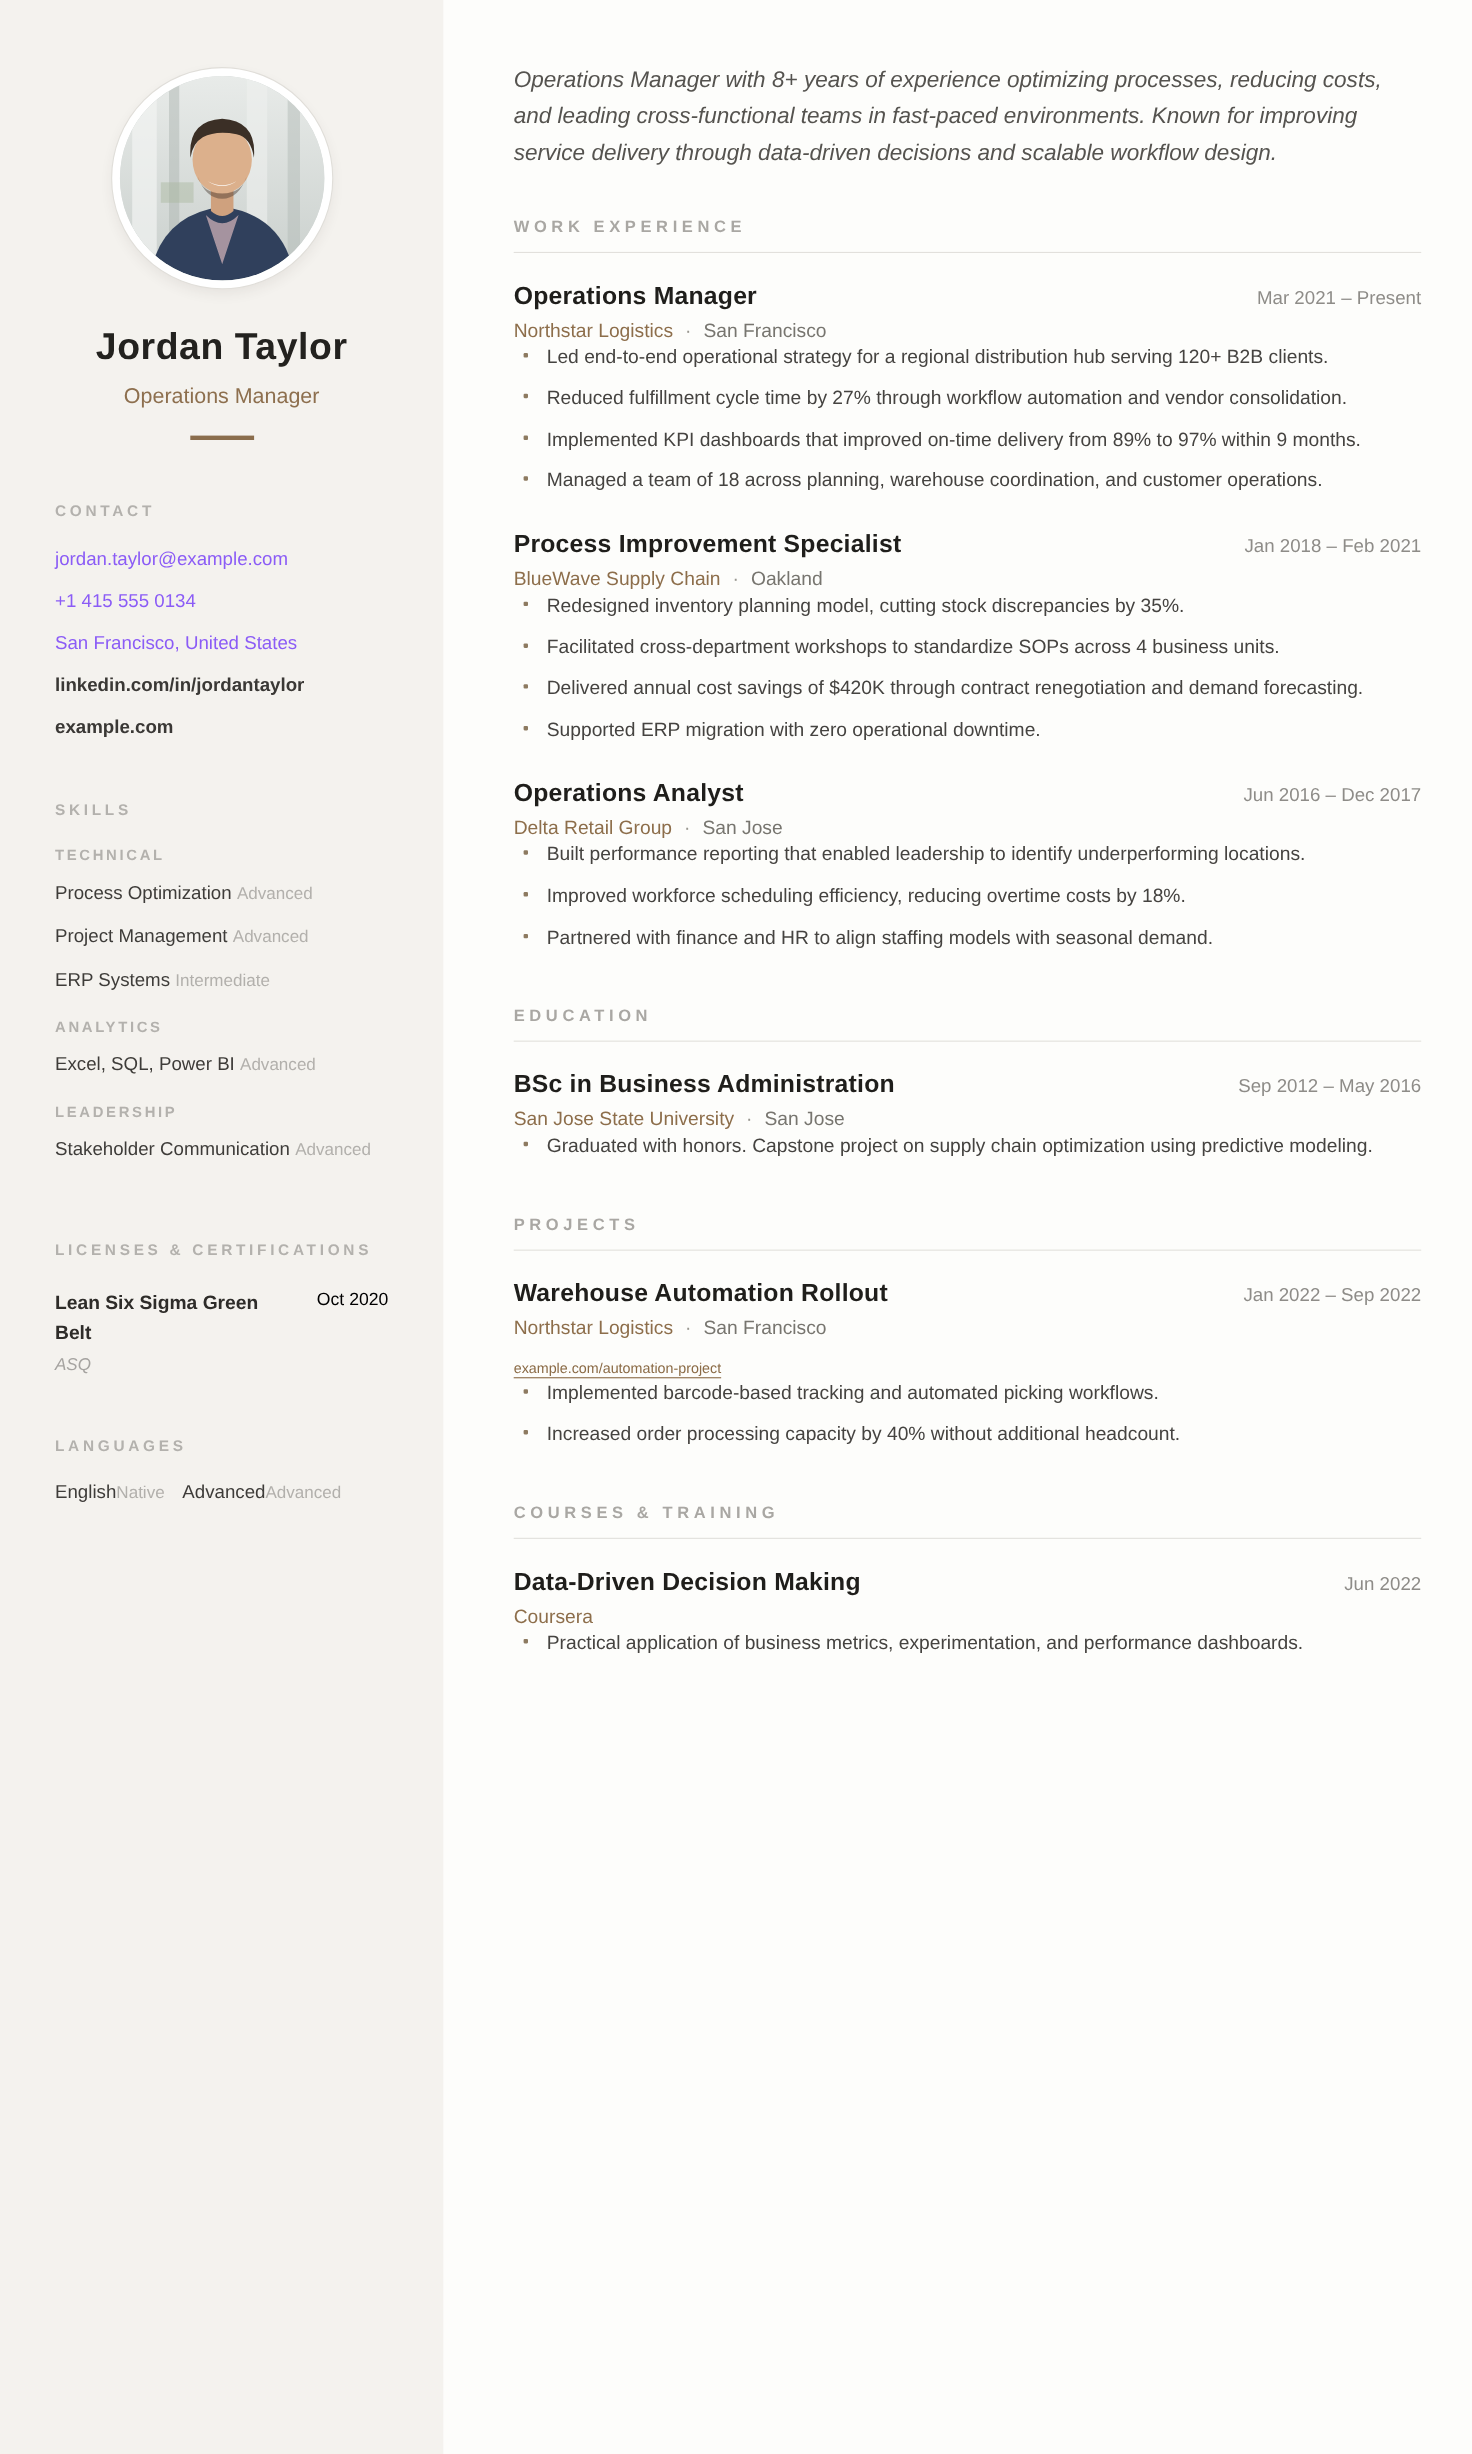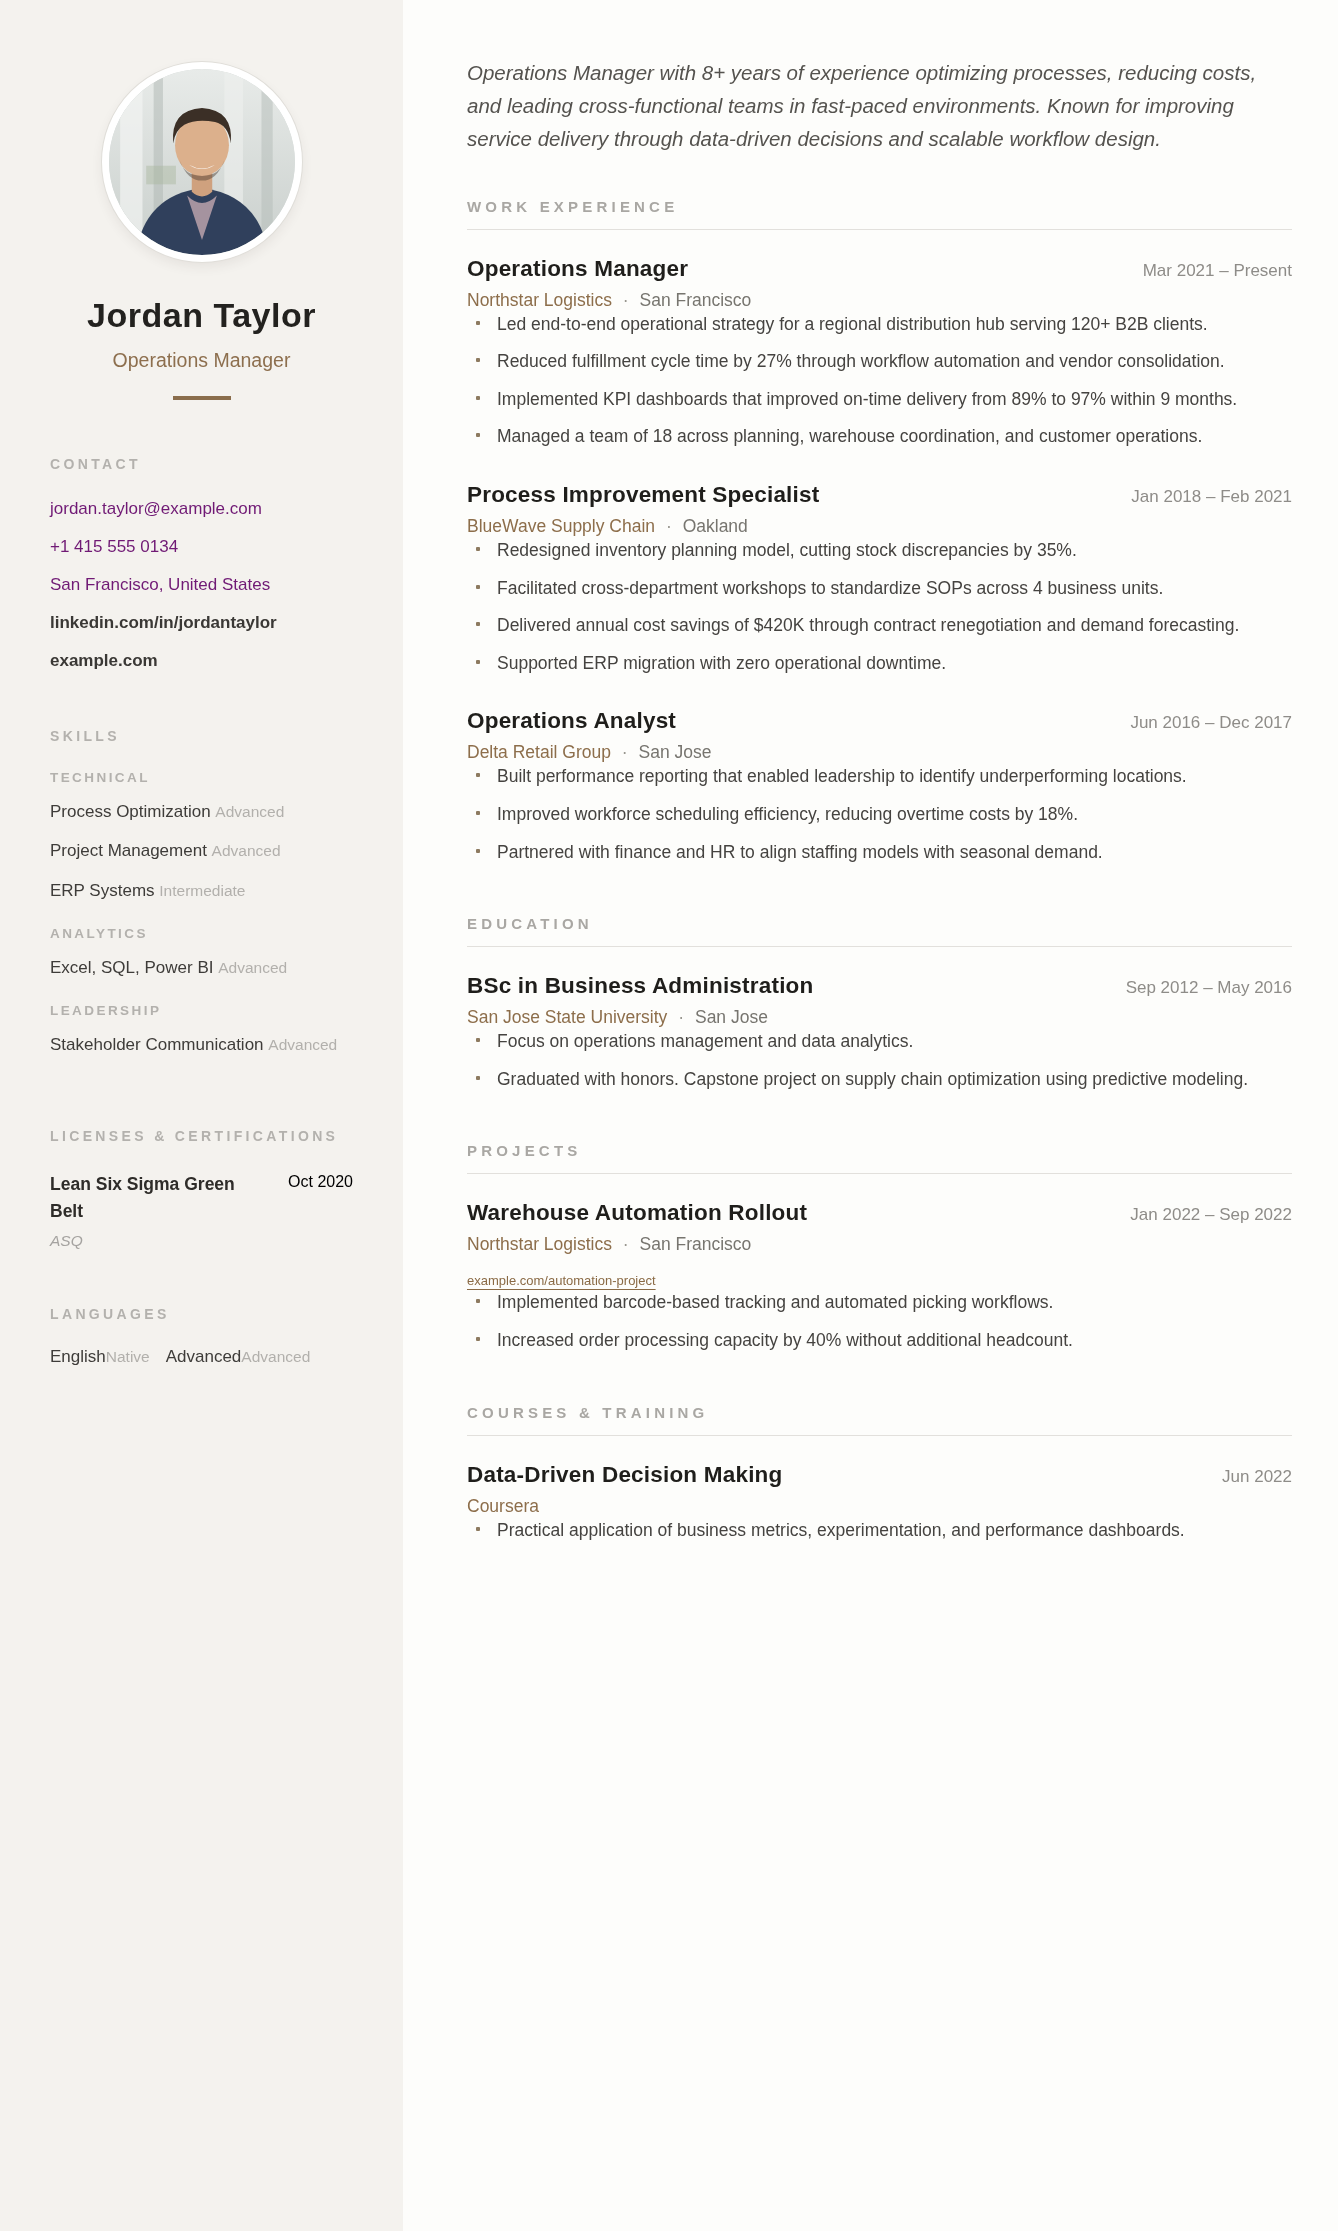--- a/index.html
+++ b/index.html
@@ -26,21 +26,21 @@
     color:#23221f; text-align:center;
   }
   .person-title { margin-top:14px; font-size:19.5px; color:#8d6f4e; text-align:center; }
   .accent-divider { margin-top:24px; width:58px; height:4px; background:#8a6d4c; border:none; }
   .side-section { width:100%; margin-top:54px; }
   .side-heading {
     font-size:14px; font-weight:700; letter-spacing:.24em;
     color:#b3b1ad; text-transform:uppercase; line-height:1.55;
   }
   .contact-list { margin-top:22px; display:flex; flex-direction:column; gap:16px; }
-  .contact-item { font-size:17px; color:#701a75; line-height:1.3; word-break:break-word; }
+  .contact-item { font-size:17px; color:#8b5cf6; line-height:1.3; word-break:break-word; }
   .contact-item.strong { font-weight:700; color:#3a3835; }
   .skill-group { margin-top:22px; }
   .group-label {
     font-size:13.5px; font-weight:700; letter-spacing:.18em;
     color:#b3b1ad; text-transform:uppercase; margin-bottom:14px;
   }
   .skill-item { font-size:17px; color:#3e3c39; margin-bottom:13px; line-height:1.55; }
   .skill-level { font-size:15.5px; color:#b2b0ac; }
   .cert-item { margin-top:24px; }
   .cert-row { display:flex; justify-content:space-between; align-items:flex-start; }
@@ -261,21 +261,20 @@
       <h3 class="entry-title">BSc in Business Administration</h3>
       <span class="entry-date">Sep 2012 – May 2016</span>
     </div>
     <div class="entry-sub">
       <span class="entry-org">San Jose State University</span>
       <span class="entry-sep">·</span>
       <span class="entry-loc">San Jose</span>
     </div>
 
     <ul class="bullets">
-              <li class="bullet"><span class="dot"></span><span class="bullet-text">Focus on operations management and data analytics.</span></li>
               <li class="bullet"><span class="dot"></span><span class="bullet-text">Graduated with honors. Capstone project on supply chain optimization using predictive modeling.</span></li>
             </ul>
   </article>
         </div>
   </section>
       <section class="content-section">
     <h2 class="sec-heading">Projects</h2>
     <hr class="sec-rule">
     <div class="entries">
           <article class="entry">

